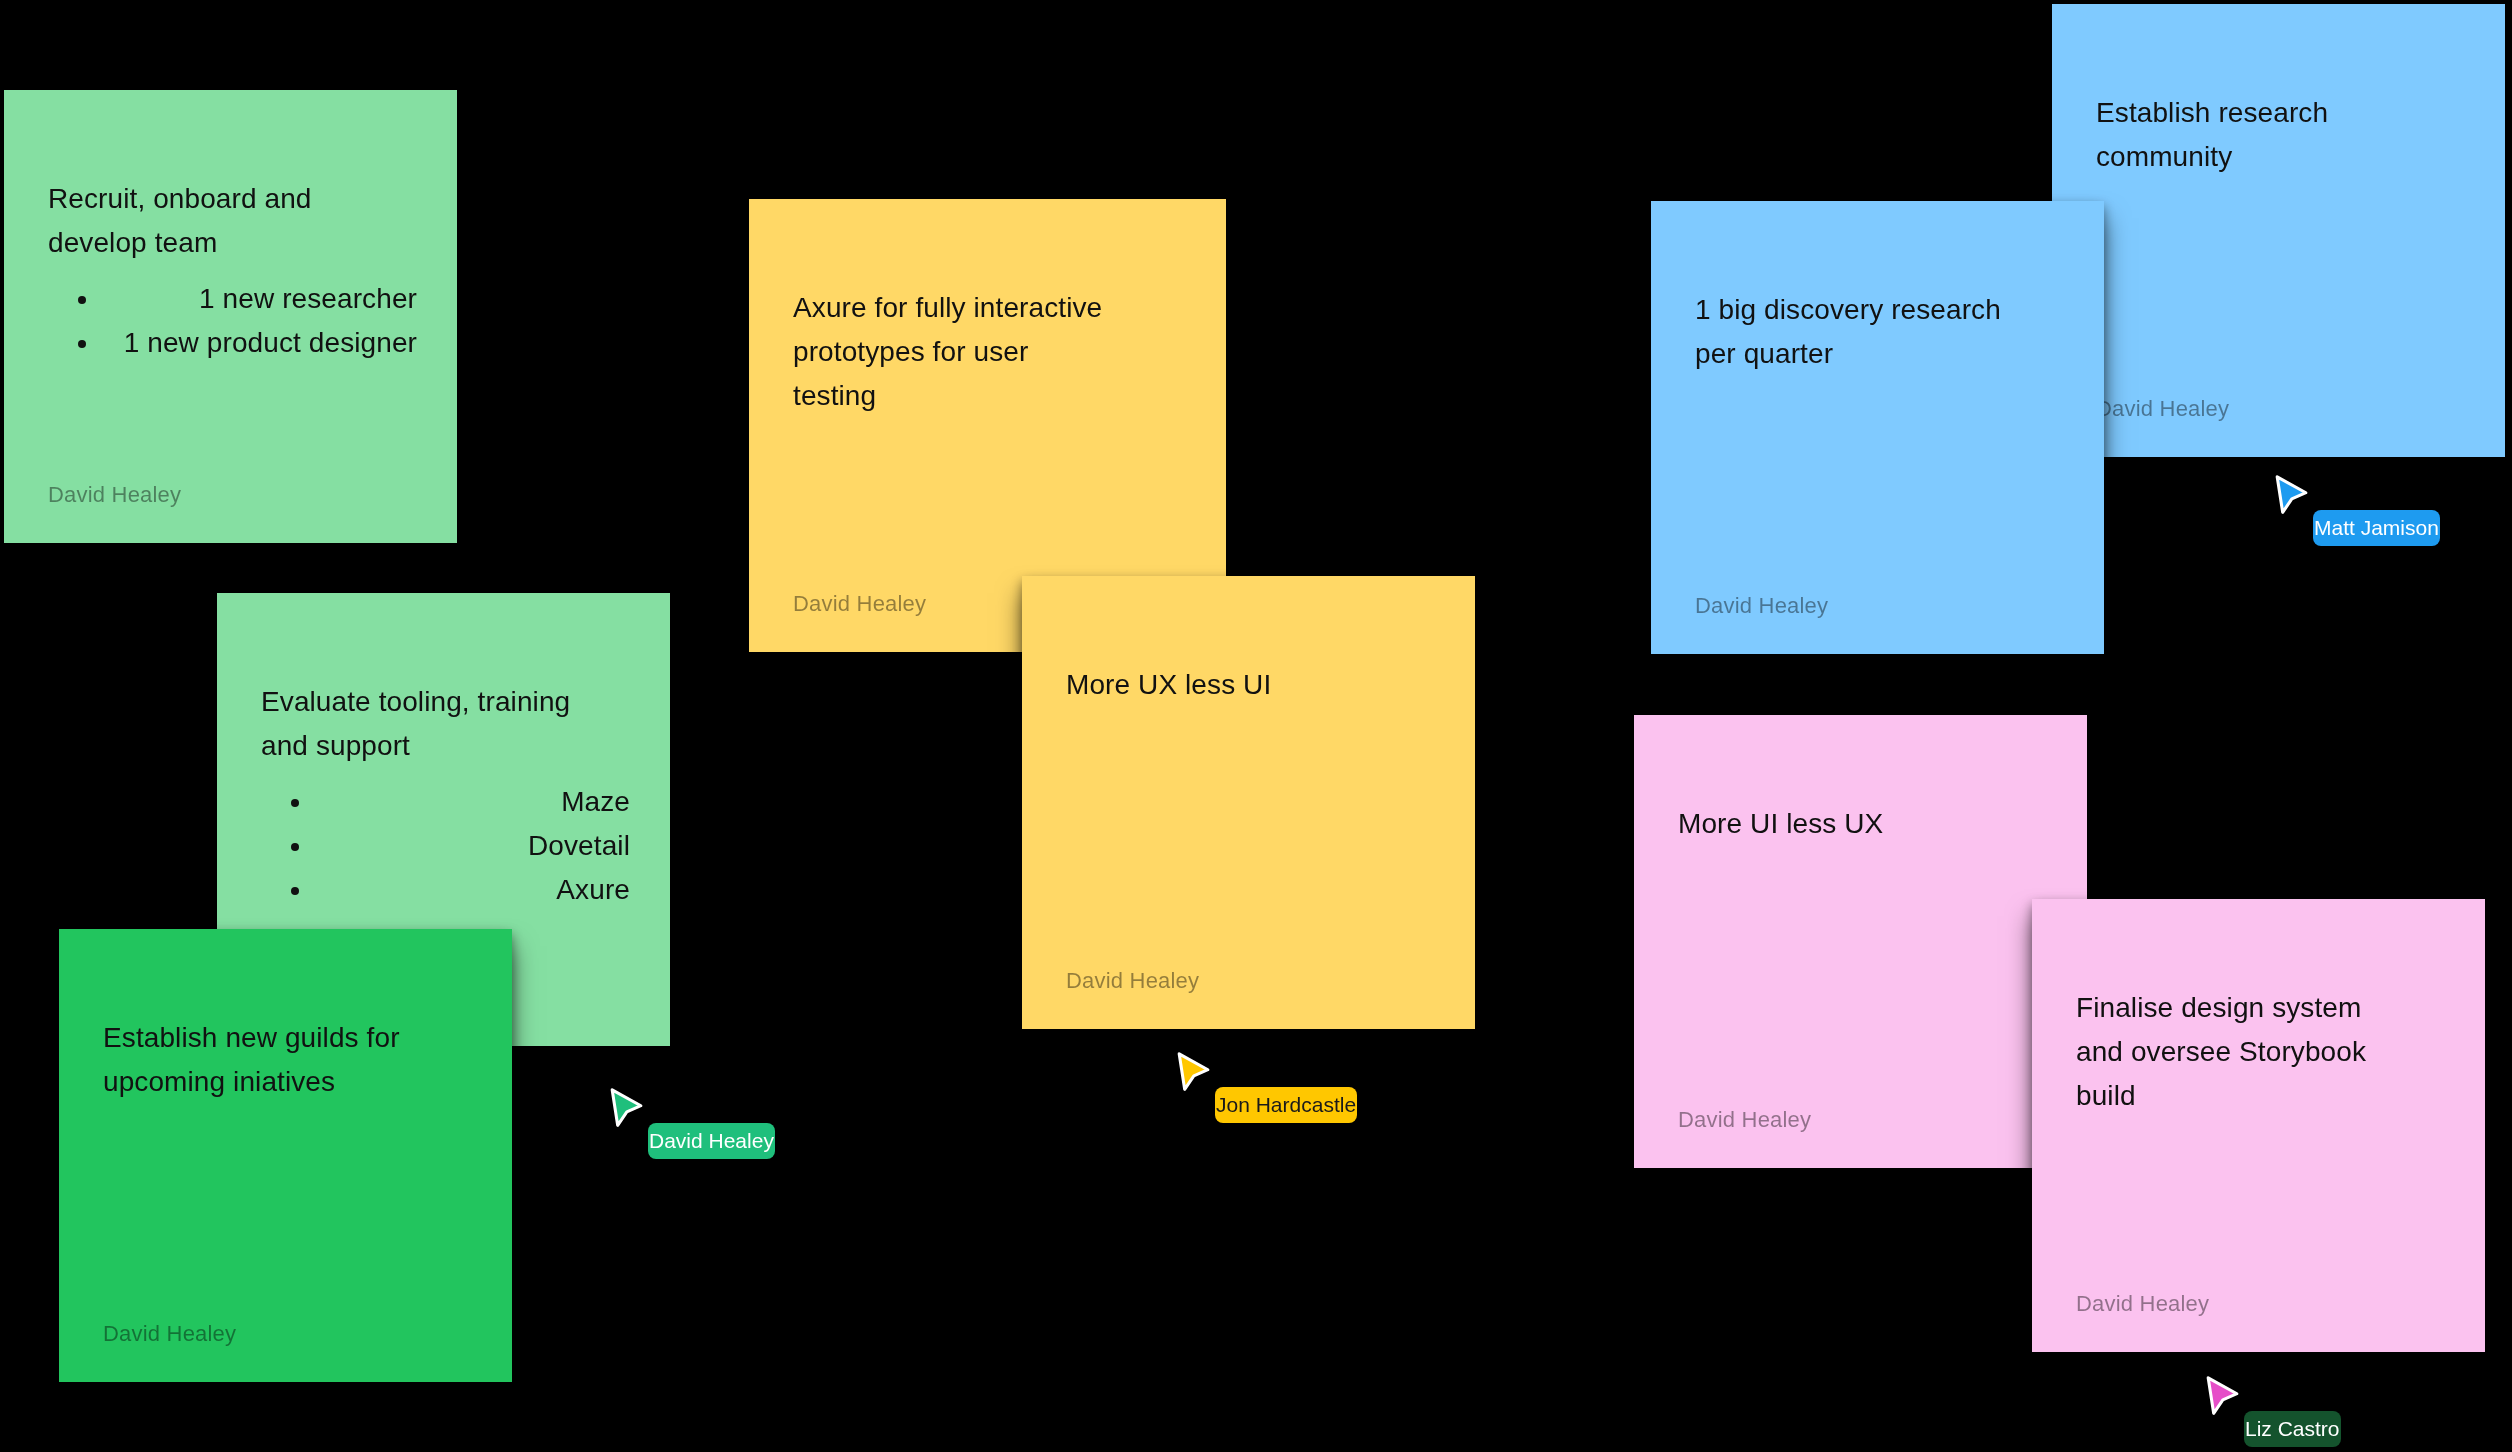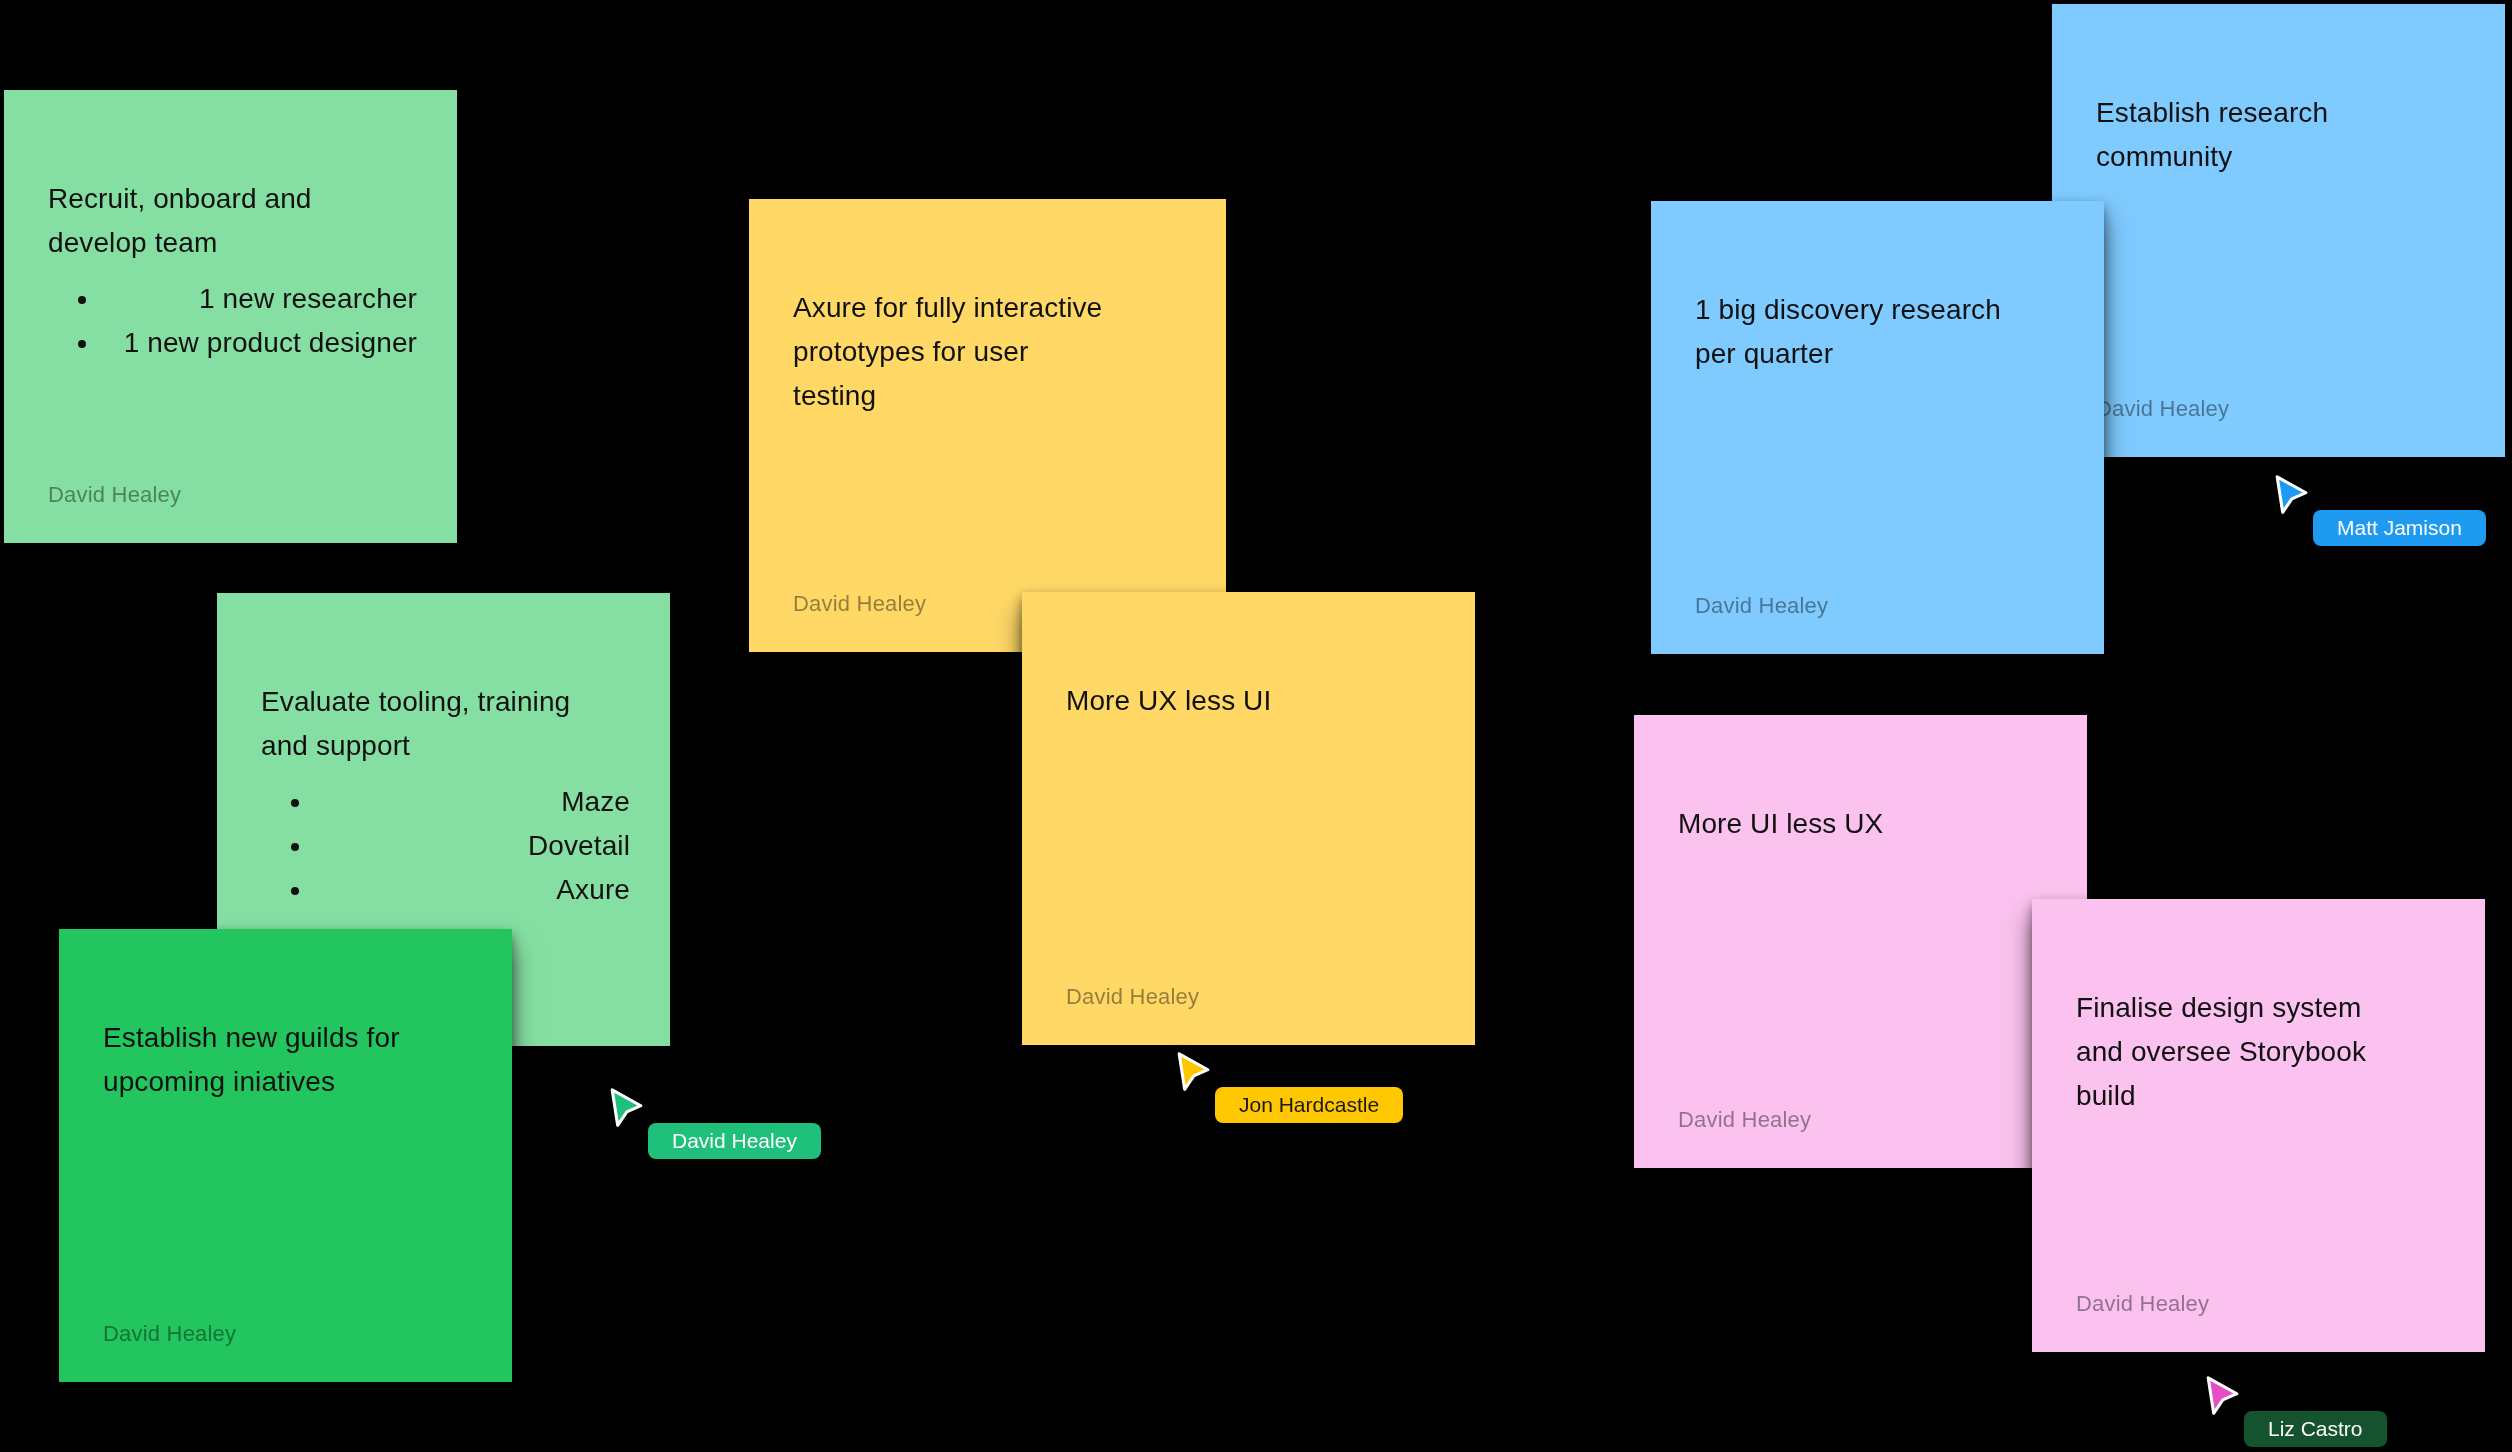--- a/index.html
+++ b/index.html
@@ -46,21 +46,21 @@
     font-weight: 400;
     color: rgba(0,0,0,0.42);
     letter-spacing: 0.2px;
   }
 
   
   .note-0 { left:   4px; top:  90px; z-index: 1; }
   .note-1 { left:  217px; top:  593px; z-index: 1; }
   .note-2 { left:   59px; top: 929px; z-index: 2; }
   .note-3 { left: 749px; top:  199px; z-index: 1; }
-  .note-4 { left: 1022px; top:  576px; z-index: 2; margin-top: 16px; }
+  .note-4 { left: 1022px; top:  576px; z-index: 2; }
   .note-5 { left: 2052px; top:    3.7px; z-index: 1; }
   .note-6 { left: 1651px; top:  201px; z-index: 2; }
   .note-7 { left: 1634px; top: 715px; z-index: 1; }
   .note-8 { left: 2032px; top: 899px; z-index: 2; }
 
   
   .cursor {
     position: absolute;
     z-index: 10;
     width: 222px; height: 86px;
@@ -69,21 +69,21 @@
     position: absolute;
     left: 0; top: 0;
     filter: drop-shadow(0 3.1px 6.2px rgba(0,0,0,0.85));
   }
   .cursor-label {
     position: absolute;
     left: 38px; top: 35px;
     height: 36px;
     display: inline-flex;
     align-items: center;
-    padding: 0 24px;
+    padding: 0 1px;
     border-radius: 8px;
     font-size: 21px;
     font-weight: 500;
     white-space: nowrap;
     box-shadow: 0 6.2px 15px rgba(0,0,0,0.70);
   }
   .cursor-0 { left:  610px; top: 1088px; }
   .cursor-1 { left: 1177px; top: 1052px; }
   .cursor-2 { left: 2275px; top:  475px; }
   .cursor-3 { left: 2206px; top: 1376px; }

